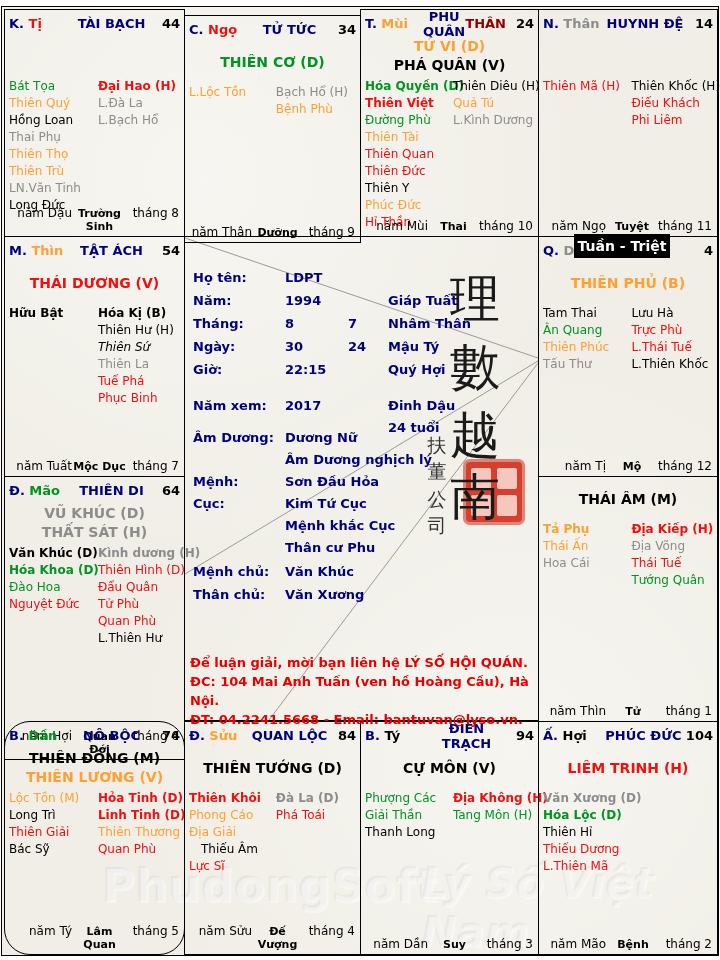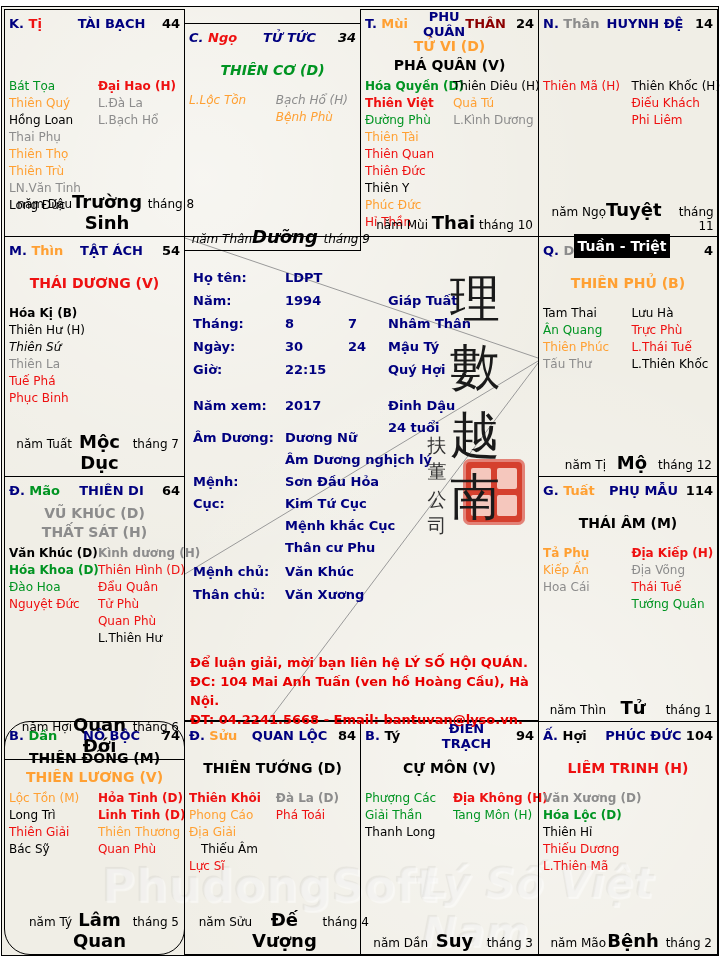--- a/index.html
+++ b/index.html
@@ -15,21 +15,21 @@
   .palace{flex:1;text-align:center;color:#00007f;letter-spacing:0px;}
   .extra{color:#8b0000;margin-right:4px;}
   .num{min-width:24px;text-align:right;color:#000;}
   .mains{height:44px;display:flex;flex-direction:column;justify-content:center;text-align:center;font-size:14px;font-weight:bold;line-height:19px;}
   .cols{display:flex;padding:0 4px;}
   .colL{width:52%;}
   .colR{width:48%;}
   .star{display:block;font-size:12px;line-height:17px;white-space:nowrap;}
   .ftr{position:absolute;left:0;right:0;bottom:3px;display:flex;padding:0 5px;font-size:12px;align-items:baseline;}
   .ftr .nam{min-width:62px;text-align:right;color:#000;}
-  .ftr .stage{flex:1;text-align:center;font-weight:bold;font-size:18px;color:#000;}
+  .ftr .stage{flex:1;text-align:center;font-weight:bold;font-size:11px;color:#000;}
   .ftr .thang{min-width:52px;text-align:right;color:#000;}
   .center{position:absolute;left:182px;top:229px;width:355px;height:485px;border:1px solid #000;box-sizing:border-box;z-index:2;}
   .irow{position:absolute;left:0;width:100%;font-size:13px;font-weight:bold;color:#00007f;white-space:nowrap;}
   .ilabel{position:absolute;left:8px;}
   .ival{position:absolute;left:100px;}
   .ival2{position:absolute;left:163px;}
   .pill{position:absolute;left:203px;font-size:13px;font-weight:bold;color:#00007f;white-space:nowrap;}
   .contact{position:absolute;left:5px;top:416px;width:346px;color:#e80000;font-weight:bold;font-size:13px;line-height:19px;}
   .cal-large{position:absolute;left:262px;width:56px;text-align:center;font-family:"DejaVu Serif","Liberation Serif",serif;font-size:50px;line-height:56px;color:#1a1a1a;z-index:3;}
   .cal-small{position:absolute;left:241px;width:22px;text-align:center;font-family:"DejaVu Serif","Liberation Serif",serif;font-size:19px;line-height:22px;color:#333;z-index:3;}
@@ -75,21 +75,21 @@
             <span class="star" style="color: rgb(140, 140, 140);">L.Đà La</span>
             <span class="star" style="color: rgb(140, 140, 140);">L.Bạch Hổ</span>
           </div>
         </div>
         <div class="ftr">
           <span class="nam">năm Dậu</span>
           <span class="stage">Trường Sinh</span>
           <span class="thang">tháng 8</span>
         </div>
       </div>
-      <div class="cell" style="left: 182px; top: 16px; width: 177px; height: 228px; font-style: italic;">
+      <div class="cell" style="left: 182px; top: 8px; width: 177px; height: 228px;">
         <div class="hdr">
           <span class="canchi"><span>C. </span><span style="color: rgb(238, 17, 17);">Ngọ</span></span>
           <span class="palace">TỬ TỨC</span>
           <span class="num">34</span>
         </div>
         <div class="mains">
           <div style="color: rgb(0, 148, 34);">THIÊN CƠ (D)</div>
         </div>
         <div class="cols">
           <div class="colL">
@@ -125,21 +125,21 @@
             <span class="star" style="color: rgb(255, 160, 51);">Thiên Tài</span>
             <span class="star" style="color: rgb(238, 17, 17);">Thiên Quan</span>
             <span class="star" style="color: rgb(238, 17, 17);">Thiên Đức</span>
             <span class="star" style="color: rgb(0, 0, 0);">Thiên Y</span>
             <span class="star" style="color: rgb(255, 160, 51);">Phúc Đức</span>
             <span class="star" style="color: rgb(238, 17, 17);">Hỉ Thần</span>
           </div>
           <div class="colR">
             <span class="star" style="color: rgb(0, 0, 0);">Thiên Diêu (H)</span>
             <span class="star" style="color: rgb(255, 160, 51);">Quả Tú</span>
-            <span class="star" style="color: rgb(140, 140, 140); text-align: center;">L.Kình Dương</span>
+            <span class="star" style="color: rgb(140, 140, 140);">L.Kình Dương</span>
           </div>
         </div>
         <div class="ftr">
           <span class="nam">năm Mùi</span>
           <span class="stage">Thai</span>
           <span class="thang">tháng 10</span>
         </div>
       </div>
       <div class="cell" style="left: 536px; top: 2px; width: 180px; height: 228px;">
         <div class="hdr">
@@ -167,20 +167,23 @@
       <div class="cell" style="left: 2px; top: 229px; width: 181px; height: 241px;">
         <div class="hdr">
           <span class="canchi"><span>M. </span><span style="color: rgb(255, 160, 51);">Thìn</span></span>
           <span class="palace">TẬT ÁCH</span>
           <span class="num">54</span>
         </div>
         <div class="mains">
           <div style="color: rgb(238, 17, 17);">THÁI DƯƠNG (V)</div>
         </div>
         <div class="cols">
+          <div class="colL">
+            <span class="star" style="color: rgb(0, 0, 0); font-weight: bold;">Hữu Bật</span>
+          </div>
           <div class="colR">
             <span class="star" style="color: rgb(0, 0, 0); font-weight: bold;">Hóa Kị (B)</span>
             <span class="star" style="color: rgb(0, 0, 0);">Thiên Hư (H)</span>
             <span class="star" style="color: rgb(0, 0, 0); font-style: italic;">Thiên Sứ</span>
             <span class="star" style="color: rgb(140, 140, 140);">Thiên La</span>
             <span class="star" style="color: rgb(238, 17, 17);">Tuế Phá</span>
             <span class="star" style="color: rgb(238, 17, 17);">Phục Binh</span>
           </div>
         </div>
         <div class="ftr">
@@ -244,32 +247,27 @@
             <span class="star" style="color: rgb(0, 0, 0);">L.Thiên Hư</span>
           </div>
         </div>
         <div class="ftr">
           <span class="nam">năm Hợi</span>
           <span class="stage">Quan Đới</span>
           <span class="thang">tháng 6</span>
         </div>
       </div>
       <div class="cell" style="left: 536px; top: 469px; width: 180px; height: 246px;">
-        <div class="hdr">
-          <span class="canchi"><span>G. </span><span style="color: rgb(255, 160, 51);">Tuất</span></span>
-          <span class="palace">PHỤ MẪU</span>
-          <span class="num">114</span>
-        </div>
         <div class="mains">
           <div style="color: rgb(0, 0, 0);">THÁI ÂM (M)</div>
         </div>
         <div class="cols">
           <div class="colL">
             <span class="star" style="color: rgb(255, 160, 51); font-weight: bold;">Tả Phụ</span>
-            <span class="star" style="color: rgb(255, 160, 51);">Kiếp Ấn</span>
+            <span class="star" style="color: rgb(255, 160, 51);">Thái Ấn</span>
             <span class="star" style="color: rgb(140, 140, 140);">Hoa Cái</span>
           </div>
           <div class="colR">
             <span class="star" style="color: rgb(238, 17, 17); font-weight: bold;">Địa Kiếp (H)</span>
             <span class="star" style="color: rgb(140, 140, 140);">Địa Võng</span>
             <span class="star" style="color: rgb(238, 17, 17);">Thái Tuế</span>
             <span class="star" style="color: rgb(0, 148, 34);">Tướng Quân</span>
           </div>
         </div>
         <div class="ftr">

